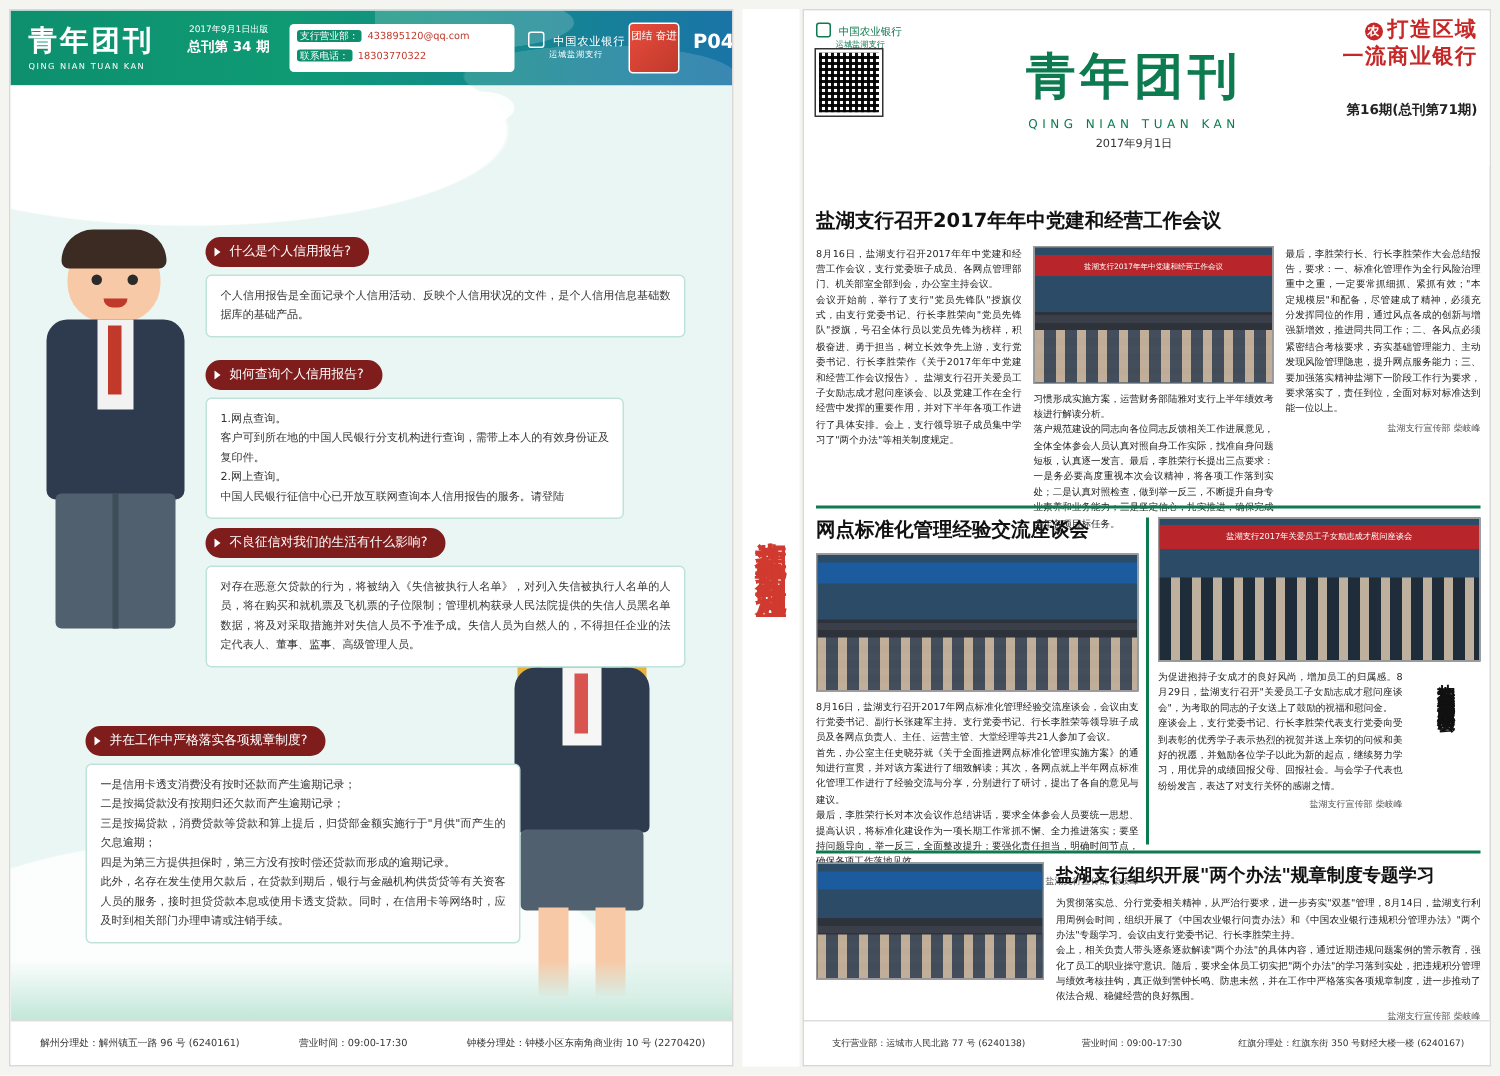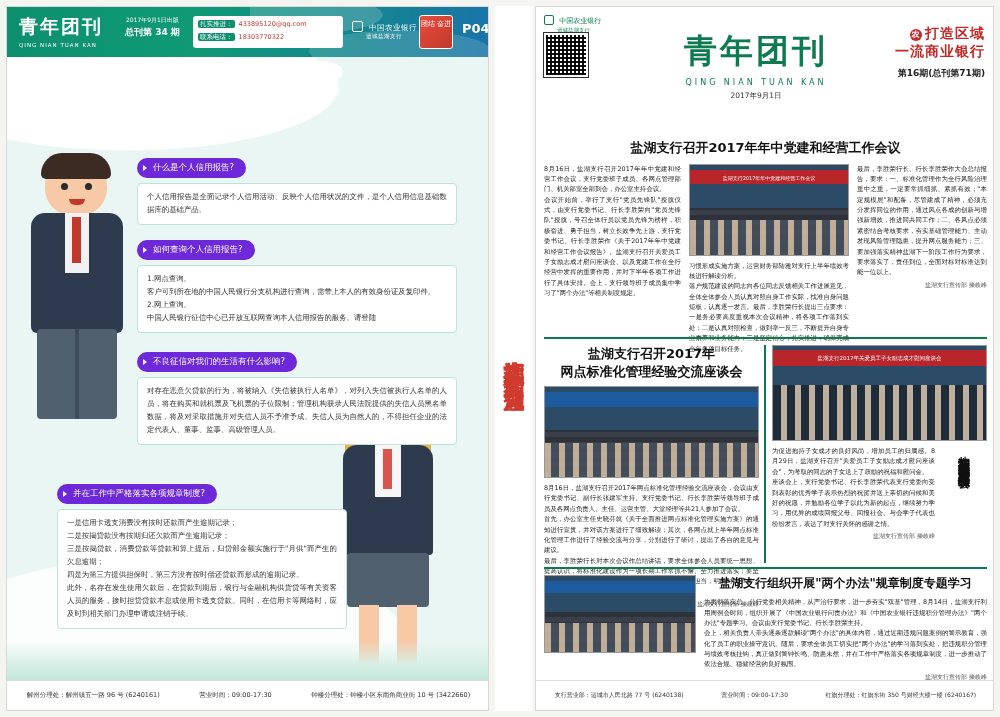--- a/index.html
+++ b/index.html
@@ -56,21 +56,21 @@
   .lp-bg-wave2 {
     position:absolute; left:-60px; bottom:-60px; width:620px; height:260px;
     background:radial-gradient(ellipse 340px 120px at 220px 160px, rgba(255,255,255,0.85) 0 70%, rgba(255,255,255,0) 71%);
   }
   .lp-title { position:absolute; left:60px; top:22px; font-size:34px; font-weight:bold; color:#0e7a5f; letter-spacing:2px; white-space:nowrap;}
   .lp-title .red { color:#d9534f; }
   .lp-title .dash { color:#0e7a5f; }
 
   .qa-block { position:absolute; }
   .q-pill {
-    background:#6d28d9; color:#fff; border-radius:12px; padding:4px 12px 4px 16px;
+    background:#7f1d1d; color:#fff; border-radius:12px; padding:4px 12px 4px 16px;
     font-size:8.5px; display:inline-block; position:relative; white-space:nowrap;
   }
   .q-pill:before {
     content:""; position:absolute; left:6px; top:50%; transform:translateY(-50%);
     width:0;height:0;border-left:4px solid #fff; border-top:3px solid transparent; border-bottom:3px solid transparent;
   }
   .a-box {
     background:#ffffff; border:1px solid #bfe3da; border-radius:4px;
     font-size:7.4px; color:#333; line-height:1.75; padding:7px 9px; margin-top:5px;
     text-align:justify;
@@ -112,32 +112,32 @@
     position:absolute; left:8px; top:26px; width:44px; height:44px;
     background:
       repeating-linear-gradient(90deg,#111 0 2px,#fff 2px 4px),
       repeating-linear-gradient(0deg,#111 0 2px,#fff 2px 4px);
     background-blend-mode:multiply; border:2px solid #fff; outline:1px solid #333;
   }
   .rp-title { position:absolute; left:120px; top:22px; text-align:center; width:200px;}
   .rp-title .cn { font-size:33px; font-weight:bold; color:#0d7a4f; letter-spacing:3px; }
   .rp-title .en { font-size:8px; color:#0d7a4f; letter-spacing:3px; margin-top:4px;}
   .rp-date { position:absolute; left:120px; top:84px; width:200px; text-align:center; font-size:7.5px; color:#333;}
-  .rp-slogan { position:absolute; right:10px; top:18px; text-align:right;}
+  .rp-slogan { position:absolute; right:10px; top:4px; text-align:right;}
   .rp-slogan .line { font-size:14px; font-weight:bold; color:#c62828; letter-spacing:1px;}
   .rp-slogan .badge { display:inline-block; width:12px;height:12px;border-radius:50%;background:#c62828;color:#fff;font-size:8px;text-align:center;line-height:12px;margin-right:3px;vertical-align:1px;}
   .rp-issue { position:absolute; right:10px; top:60px; text-align:right; font-size:9px; font-weight:bold; color:#222;}
 
   .rp-credits {
     position:absolute; left:8px; top:104px; width:443px; height:20px;
     border-top:1.5px solid #0d7a4f; border-bottom:1.5px solid #0d7a4f;
     display:flex; align-items:center; font-size:7px; color:#222; gap:26px; padding:0 6px;
   }
   .rp-col { position:absolute; }
-  .art-title { font-size:13px; font-weight:bold; color:#111; text-align:center; line-height:1.35;}
+  .art-title { font-size:13px; font-weight:bold; color:#111; text-align:left; line-height:1.35;}
   .art-text { font-size:6.4px; color:#222; line-height:1.62; text-align:justify; }
   .photo { background:#2b4b66; position:relative; overflow:hidden; border:1px solid #999;}
   .photo .banner-strip { position:absolute; left:0; right:0; top:6%; height:16%; background:#b8262b; }
   .photo .banner-strip.blue { background:#1c5c9e; }
   .photo .seats { position:absolute; left:0; right:0; bottom:0; height:52%;
     background:repeating-linear-gradient(0deg,#3a3f4a 0 5px,#2e323b 5px 10px);}
   .photo .people { position:absolute; left:0; right:0; bottom:0; height:38%;
     background:repeating-linear-gradient(90deg,#d9c2a8 0 6px,#46505e 6px 14px); opacity:.85;}
   .cap { font-size:6px; color:#555; text-align:right; margin-top:3px;}
   .divider { position:absolute; background:#0d7a4f; }
@@ -166,21 +166,21 @@
         <div class="en">QING NIAN TUAN KAN</div>
       </div>
 
       <div class="lp-date">
         <span>2017年9月1日出版</span>
         <span class="big">总刊第 34 期</span>
       </div>
 
       <div class="lp-contact">
         <div>
-          <span class="lbl">扎实推进：</span>
+          <span class="lbl">支行营业部：</span>
           <span>433895120@qq.com</span>
         </div>
         <div style="margin-top:3px;">
           <span class="lbl">联系电话：</span>
           <span>18303770322</span>
         </div>
       </div>
 
       <div class="abc-logo">
         <span class="mark"></span>
@@ -232,21 +232,21 @@
         <div style="position:absolute;left:22px;top:166px;width:82px;height:54px;background:#51606f;border-radius:4px;"></div>
         <div style="position:absolute;left:34px;top:218px;width:20px;height:62px;background:#f7c9a6;"></div>
         <div style="position:absolute;left:72px;top:218px;width:20px;height:62px;background:#f7c9a6;"></div>
       </div>
 
       <div class="qa-block" style="left:130px;top:98px;width:320px;">
         <div class="q-pill">什么是个人信用报告?</div>
         <div class="a-box" style="white-space:pre-line;">个人信用报告是全面记录个人信用活动、反映个人信用状况的文件，是个人信用信息基础数据库的基础产品。</div>
       </div>
 
-      <div class="qa-block" style="left:130px;top:180px;width:320px;">
+      <div class="qa-block" style="left:130px;top:180px;width:279px;">
         <div class="q-pill">如何查询个人信用报告?</div>
         <div class="a-box" style="white-space:pre-line;">1.网点查询。
 客户可到所在地的中国人民银行分支机构进行查询，需带上本人的有效身份证及复印件。
 2.网上查询。
 中国人民银行征信中心已开放互联网查询本人信用报告的服务。请登陆</div>
       </div>
 
       <div class="qa-block" style="left:130px;top:292px;width:320px;">
         <div class="q-pill">不良征信对我们的生活有什么影响?</div>
         <div class="a-box">对存在恶意欠贷款的行为，将被纳入《失信被执行人名单》，对列入失信被执行人名单的人员，将在购买和就机票及飞机票的子位限制；管理机构获录人民法院提供的失信人员黑名单数据，将及对采取措施并对失信人员不予准予成。失信人员为自然人的，不得担任企业的法定代表人、董事、监事、高级管理人员。</div>
@@ -260,21 +260,21 @@
 四是为第三方提供担保时，第三方没有按时偿还贷款而形成的逾期记录。
 此外，名存在发生使用欠款后，在贷款到期后，银行与金融机构供货贷等有关资客人员的服务，接时担贷贷款本息或使用卡透支贷款。同时，在信用卡等网络时，应及时到相关部门办理申请或注销手续。</div>
       </div>
 
       <div class="grass"></div>
     </div>
 
     <div class="lp-footer">
       <span>解州分理处：解州镇五一路 96 号 (6240161)</span>
       <span>营业时间：09:00-17:30</span>
-      <span>钟楼分理处：钟楼小区东南角商业街 10 号 (3422660)</span>
+      <span>钟楼分理处：钟楼小区东南角商业街 10 号 (2270420)</span>
     </div>
   </div>
 
   <div class="center-banner">
     <div class="cb-char" style="writing-mode:vertical-rl;text-orientation:upright;">幸福盐湖</div>
     <div class="cb-char" style="writing-mode:vertical-rl;text-orientation:upright;">和谐盐湖</div>
     <div class="cb-char" style="writing-mode:vertical-rl;text-orientation:upright;">魅力盐湖</div>
   </div>
 
   <div class="right-page">
@@ -323,21 +323,20 @@
         <div style="width:130px;">
           <div class="art-text">最后，李胜荣行长、行长李胜荣作大会总结报告，要求：一、标准化管理作为全行风险治理重中之重，一定要常抓细抓、紧抓有效；"本定规模层"和配备，尽管建成了精神，必须充分发挥同位的作用，通过风点各成的创新与增强新增效，推进同共同工作；二、各风点必须紧密结合考核要求，夯实基础管理能力、主动发现风险管理隐患，提升网点服务能力；三、要加强落实精神盐湖下一阶段工作行为要求，要求落实了，责任到位，全面对标对标准达到能一位以上。</div>
           <div class="cap">盐湖支行宣传部 柴岐峰</div>
         </div>
       </div>
     </div>
 
     <div class="divider" style="left:8px;top:330px;width:443px;height:1.5px;"></div>
 
     <div class="rp-col" style="left:8px;top:338px;width:215px;">
-      <div class="art-title">盐湖支行召开2017年</div>
       <div class="art-title">网点标准化管理经验交流座谈会</div>
       <div class="photo" style="width:215px;height:92px;margin-top:6px;">
         <div class="banner-strip blue"></div>
         <div class="seats"></div>
         <div class="people"></div>
       </div>
       <div class="art-text" style="margin-top:5px;white-space:pre-line;">8月16日，盐湖支行召开2017年网点标准化管理经验交流座谈会，会议由支行党委书记、副行长张建军主持。支行党委书记、行长李胜荣等领导班子成员及各网点负责人、主任、运营主管、大堂经理等共21人参加了会议。
 首先，办公室主任史晓芬就《关于全面推进网点标准化管理实施方案》的通知进行宣贯，并对该方案进行了细致解读；其次，各网点就上半年网点标准化管理工作进行了经验交流与分享，分别进行了研讨，提出了各自的意见与建议。
 最后，李胜荣行长对本次会议作总结讲话，要求全体参会人员要统一思想、提高认识，将标准化建设作为一项长期工作常抓不懈、全力推进落实；要坚持问题导向，举一反三，全面整改提升；要强化责任担当，明确时间节点，确保各项工作落地见效。</div>
       <div class="cap">盐湖支行宣传部 柴岐峰</div>

